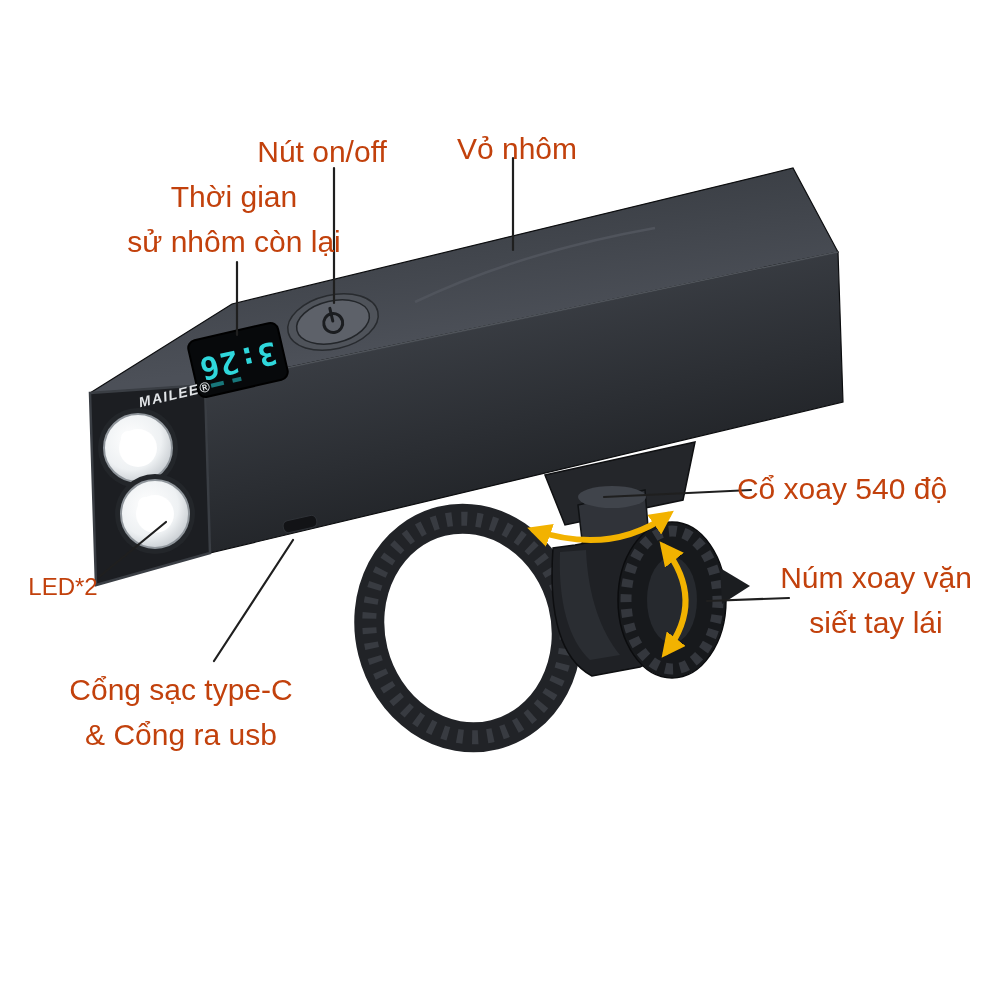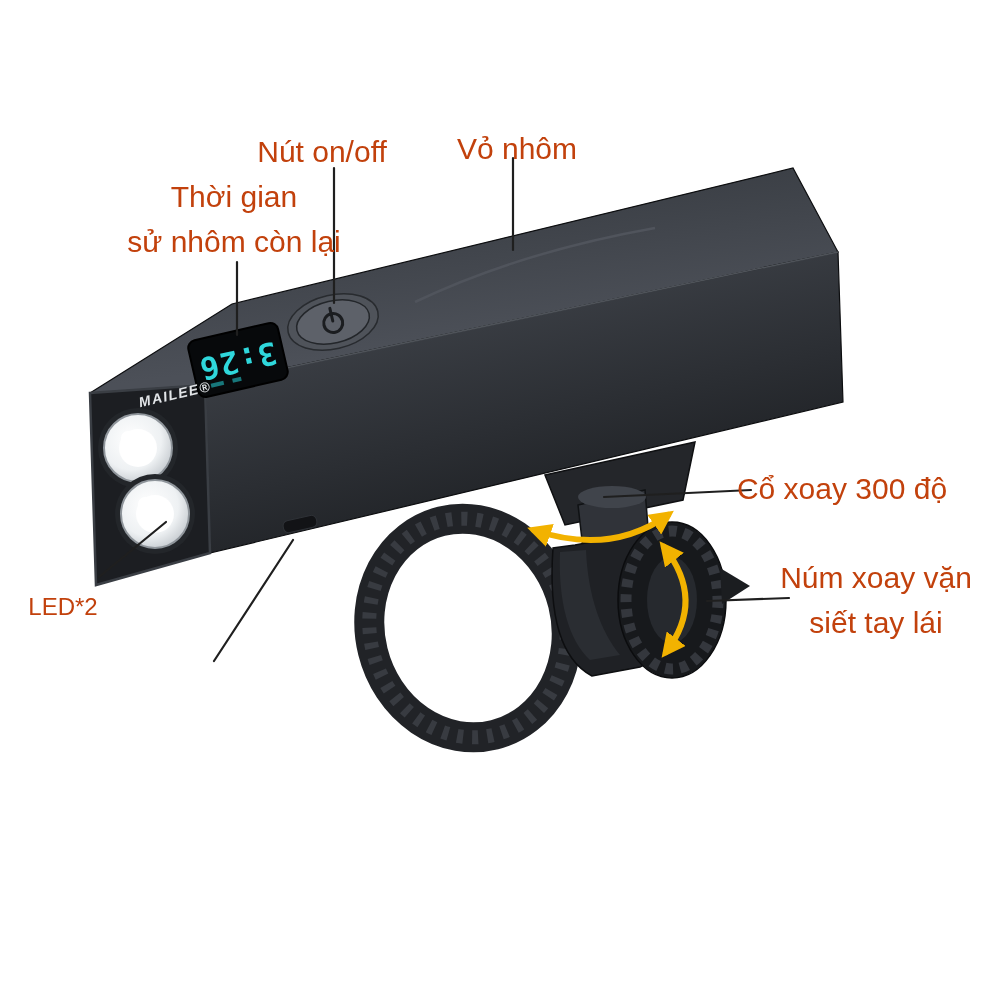--- a/index.html
+++ b/index.html
@@ -4,21 +4,21 @@
 <style>
   html,body{margin:0;padding:0;background:#ffffff;}
   .stage{position:relative;width:1000px;height:1000px;background:#ffffff;overflow:hidden;
          font-family:"Liberation Sans",sans-serif;}
   .stage svg{position:absolute;left:0;top:0;}
   .label{position:absolute;transform:translate(-50%,-50%);font-size:30px;font-weight:400;
          color:#c2410c;text-align:center;white-space:nowrap;line-height:45px;}
   .lb-onoff{left:322px;top:151px;}
   .lb-vonhom{left:517px;top:148px;}
   .lb-time{left:234px;top:219px;}
-  .lb-led{left:63px;top:606px;font-size:24px;}
+  .lb-led{left:63px;top:586px;font-size:24px;}
   .lb-ports{left:181px;top:712px;}
   .lb-neck{left:842px;top:488px;}
   .lb-knob{left:876px;top:600px;}
 </style>
 </head>
 <body>
 
 <div class="stage">
 
   <svg width="1000" height="1000" viewBox="0 0 1000 1000">
@@ -129,21 +129,25 @@
 
   <div class="label lb-vonhom">Vỏ nhôm</div>
 
   <div class="label lb-time">
     <div>Thời gian</div>
     <div>sử nhôm còn lại</div>
   </div>
 
   <div class="label lb-led">LED*2</div>
 
+  <div class="label lb-ports">
+    <div>Cổng sạc type-C</div>
+    <div>&amp; Cổng ra usb</div>
+  </div>
 
-  <div class="label lb-neck">Cổ xoay 300 độ</div>
+  <div class="label lb-neck">Cổ xoay 540 độ</div>
 
   <div class="label lb-knob">
     <div>Núm xoay vặn</div>
     <div>siết tay lái</div>
   </div>
 
 </div>
 
 </body></html>

